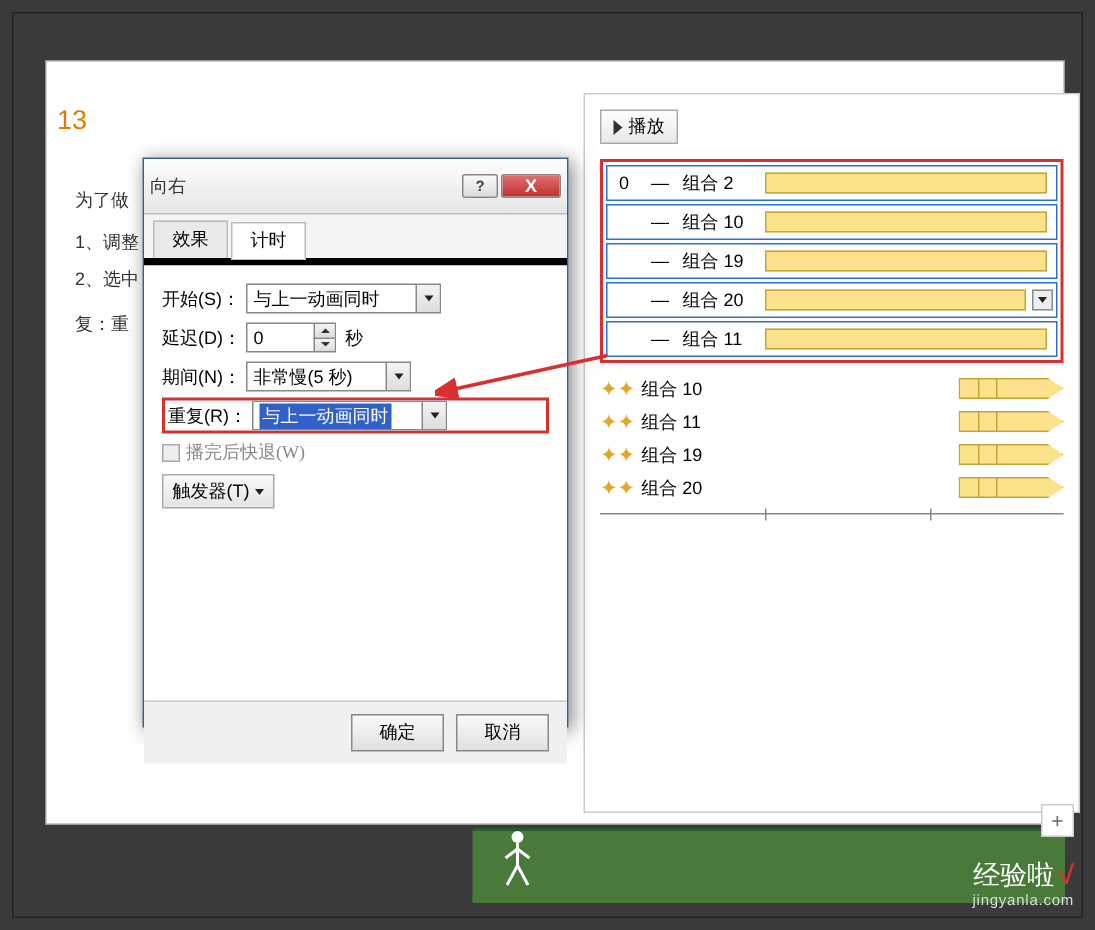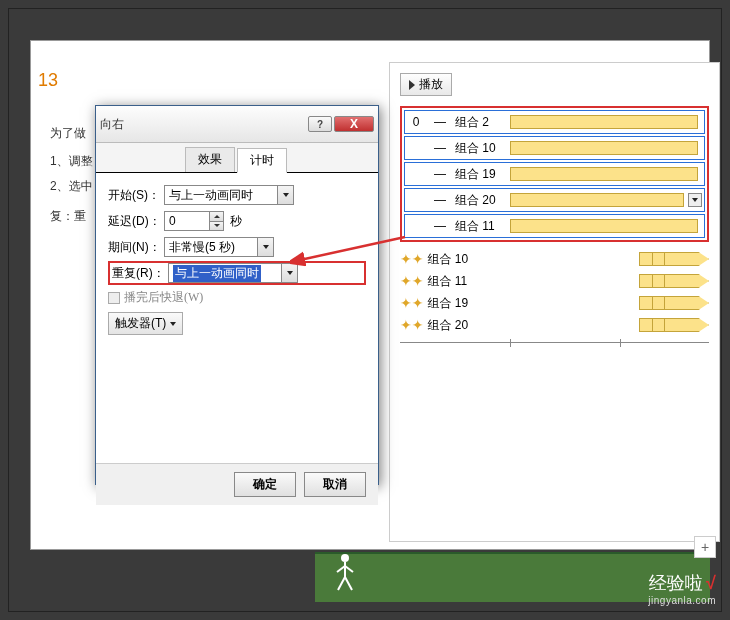--- a/index.html
+++ b/index.html
@@ -190,22 +190,21 @@
       align-items: center;
       justify-content: center;
       font-size: 10px;
       font-weight: bold;
     }
     .btn-help { background: linear-gradient(#fafafa, #ddd); color: #444; }
     .btn-close { background: linear-gradient(#e27070, #c03030); color: #fff; width: 40px; font-size: 12px;}
     .tabs {
       display: flex;
       padding: 4px 6px 0 6px;
-      border-bottom: 1px solid #000000;
-      justify-content: center;
+      border-bottom: 5px solid #000000;
     }
     .tab {
       padding: 3px 12px;
       border: 1px solid #bbb;
       border-bottom: none;
       background: #eaeaea;
       margin-right: 2px;
       font-size: 12px;
     }
     .tab.active {
@@ -338,21 +337,20 @@
       gap: 8px;
       padding: 8px 12px;
       border-top: 1px solid #ccc;
       background: #f0f0f0;
     }
     .dlg-btn {
       padding: 3px 18px;
       border: 1px solid #888;
       background: linear-gradient(#fafafa, #e0e0e0);
       font-size: 12px;
-      font-weight: bold;
     }
     
     .red-arrow {
       position: absolute;
       left: 290px;
       top: 232px;
       width: 120px;
       height: 40px;
       pointer-events: none;
     }

